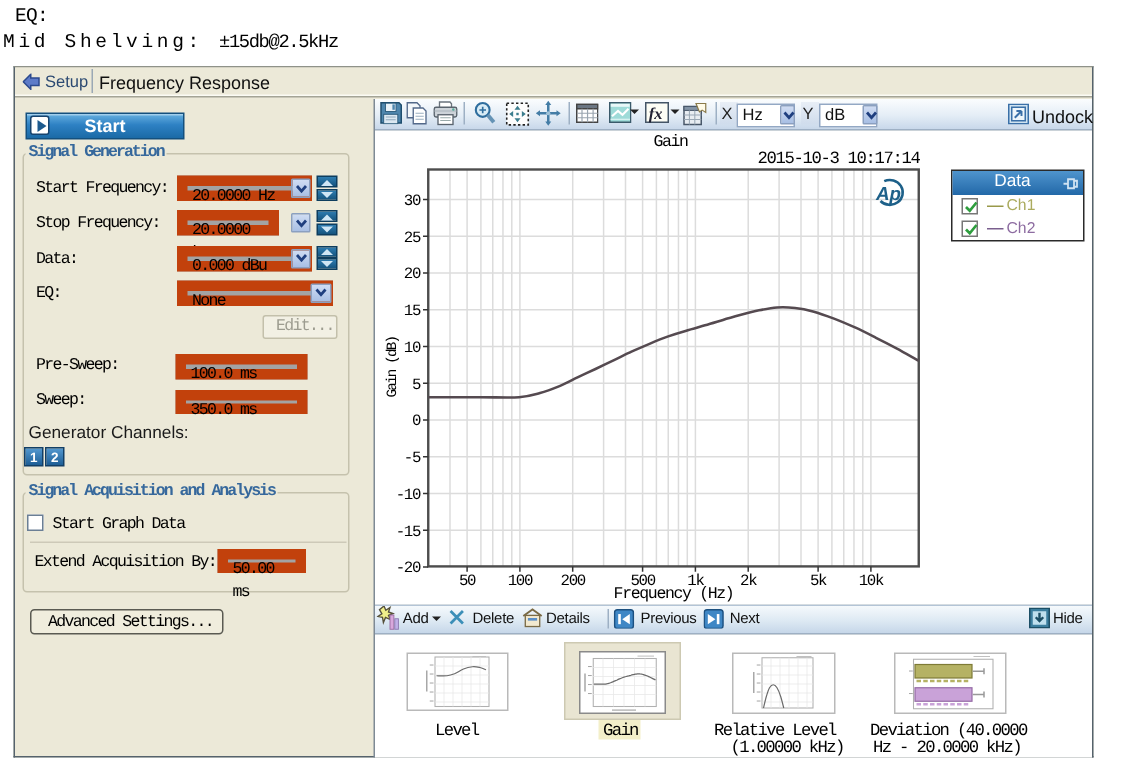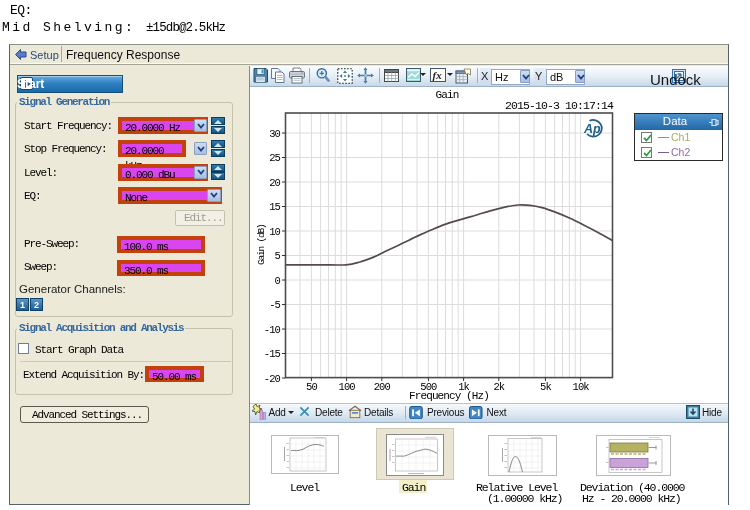--- a/index.html
+++ b/index.html
@@ -1,17 +1,17 @@
 <!DOCTYPE html>
 <html><head><meta charset="utf-8"><style>
 *{margin:0;padding:0;box-sizing:border-box}
 html,body{width:750px;height:510px;background:#fff;overflow:hidden;position:relative;font-family:"Liberation Sans",sans-serif}
 .m{font-family:"Liberation Mono",monospace;letter-spacing:-1.1px;font-size:11px;color:#000}
 .abs{position:absolute}
-.inp{position:absolute;background:#d946ef;border:4px solid #c2410c;font-family:"Liberation Mono",monospace;letter-spacing:-1.1px;font-size:11px;color:#000;line-height:15px;padding-left:3px}
+.inp{position:absolute;background:#a3a3a3;border:7px solid #c2410c;font-family:"Liberation Mono",monospace;letter-spacing:-1.1px;font-size:11px;color:#000;line-height:15px;padding-left:3px}
 .gt{position:absolute;font-family:"Liberation Mono",monospace;letter-spacing:-1.3px;font-size:11px;font-weight:bold;color:#36689c;background:#ece9d8;padding:0 2px}
 .tbsep{position:absolute;top:68px;width:1px;height:15px;background:#9db0c4}
 </style></head><body>
 
 <div class="abs m" style="left:10px;top:3px;font-size:13px;letter-spacing:-0.5px">EQ:</div>
 <div class="abs m" style="left:2px;top:20px;font-size:13px;letter-spacing:2.45px">Mid Shelving:</div>
 <div class="abs m" style="left:146px;top:20.5px;font-size:12.5px;letter-spacing:-0.9px">±15db@2.5kHz</div>
 
 <div class="abs" style="left:9px;top:44px;width:720px;height:461px;border:1px solid #55626c;border-top-color:#8f9289;background:#ece9d8"></div>
 
@@ -21,30 +21,30 @@
 <svg class="abs" style="left:15px;top:48.5px" width="12" height="11" viewBox="0 0 12 11">
     <path d="M5.5,0.5 L5.5,3 L11,3 L11,8 L5.5,8 L5.5,10.5 L0.5,5.5 Z" fill="#5d7bc8" stroke="#2c4a8e" stroke-width="1"></path>
   </svg>
 <div class="abs" style="left:30px;top:49px;font-size:11px;color:#2c4a72">Setup</div>
 <div class="abs" style="left:61px;top:46px;width:1px;height:16px;background:#9aa8b5"></div>
 <div class="abs" style="left:66px;top:48px;font-size:12px;font-weight:normal;color:#101010">Frequency Response</div>
 
 <div class="abs" style="left:17px;top:74.5px;width:106px;height:18px;border:1px solid #14507e;background:linear-gradient(#66b0e0,#2e81c4 45%,#1b6aa6);box-shadow:inset 0 1px 0 rgba(255,255,255,.4)"></div>
 <div class="abs" style="left:20px;top:77px;width:13px;height:13px;border:1px solid #16436e;border-radius:2px;background:#fff"></div>
 <div class="abs" style="left:24.5px;top:79.5px;width:0;height:0;border-left:6.5px solid #1d5a8e;border-top:4.5px solid transparent;border-bottom:4.5px solid transparent"></div>
-<div class="abs" style="left:17px;top:77px;width:106px;font-size:12px;font-weight:bold;color:#fff">Start</div>
+<div class="abs" style="left:17px;top:77px;width:106px;text-align:center;font-size:12px;font-weight:bold;color:#fff">Start</div>
 
 <div class="abs" style="left:14.5px;top:102px;width:218px;height:215px;border:1px solid #c5c2ad;border-radius:3px"></div>
 <div class="gt" style="left:17px;top:95.5px">Signal Generation</div>
 
 <div class="abs m" style="left:24px;top:120px">Start Frequency:</div>
 <div class="inp" style="left:118px;top:117px;width:90px;height:17px">20.0000 Hz</div>
 <div class="abs m" style="left:24px;top:143px">Stop Frequency:</div>
 <div class="inp" style="left:118px;top:140px;width:68px;height:17px">20.0000 kHz</div>
-<div class="abs m" style="left:24px;top:166.5px">Level:</div>
+<div class="abs m" style="left:24px;top:166.5px">Data:</div>
 <div class="inp" style="left:118px;top:163.5px;width:90px;height:17px">0.000 dBu</div>
 <div class="abs m" style="left:24px;top:189.5px">EQ:</div>
 <div class="inp" style="left:118px;top:186.5px;width:104px;height:17px">None</div>
 <div class="abs" style="left:194px;top:119px;width:13px;height:13px;background:linear-gradient(#cfdcf3,#a8bfe4);border:1px solid #8ba0c0;border-radius:1px"></div>
 <svg class="abs" style="left:196.5px;top:122.5px" width="8" height="6" viewBox="0 0 8 6">
     <path d="M1,1 L4,4.5 L7,1" fill="none" stroke="#1f3f7f" stroke-width="1.8"></path>
   </svg>
 <div class="abs" style="left:210.5px;top:117px;width:14px;height:8.2px;background:linear-gradient(#2e7cb0,#15547e);border:1px solid #0d3d5e"></div>
 <div class="abs" style="left:214.0px;top:119.5px;width:0;height:0;border-left:4px solid transparent;border-right:4px solid transparent;border-bottom:4px solid #cfe6f5"></div>
 <div class="abs" style="left:210.5px;top:125.7px;width:14px;height:8.2px;background:linear-gradient(#2e7cb0,#15547e);border:1px solid #0d3d5e"></div>
@@ -180,21 +180,21 @@
 <div class="abs" style="left:550px;top:70.5px;font-size:11px;color:#111">dB</div>
 <div class="abs" style="left:574.5px;top:70px;width:10.5px;height:13px;background:linear-gradient(#cfdcf3,#a8bfe4);border:1px solid #8ba0c0;border-radius:1px"></div>
 <svg class="abs" style="left:577.0px;top:73.5px" width="8" height="6" viewBox="0 0 8 6">
     <path d="M1,1 L4,4.5 L7,1" fill="none" stroke="#1f3f7f" stroke-width="1.8"></path>
   </svg>
 <svg class="abs" style="left:672px;top:68.5px" width="14" height="14" viewBox="0 0 14 14">
     <rect x="0.5" y="0.5" width="13" height="13" fill="#cfe3f1" stroke="#3a70a8"></rect>
     <rect x="2.5" y="2.5" width="9" height="9" fill="#eef6fb" stroke="#3a70a8"></rect>
     <path d="M4.5,9.5 L9,5 M9,5 h-3.4 M9,5 v3.4" stroke="#3a70a8" stroke-width="1.3" fill="none"></path>
   </svg>
-<div class="abs" style="left:650px;top:70.5px;font-size:15px;color:#111">Undock</div>
+<div class="abs" style="left:688px;top:70.5px;font-size:12px;color:#111">Undock</div>
 
 <svg class="abs" style="left:250px;top:87px" width="378" height="316" viewBox="0 0 378 316">
   <g stroke="#dcdcdc" stroke-width="1">
       <line x1="50.0" y1="26" x2="50.0" y2="290.6"></line>
       <line x1="61.4" y1="26" x2="61.4" y2="290.6"></line>
       <line x1="70.6" y1="26" x2="70.6" y2="290.6"></line>
       <line x1="78.5" y1="26" x2="78.5" y2="290.6"></line>
       <line x1="85.3" y1="26" x2="85.3" y2="290.6"></line>
       <line x1="91.2" y1="26" x2="91.2" y2="290.6"></line>
       <line x1="96.6" y1="26" x2="96.6" y2="290.6"></line>

